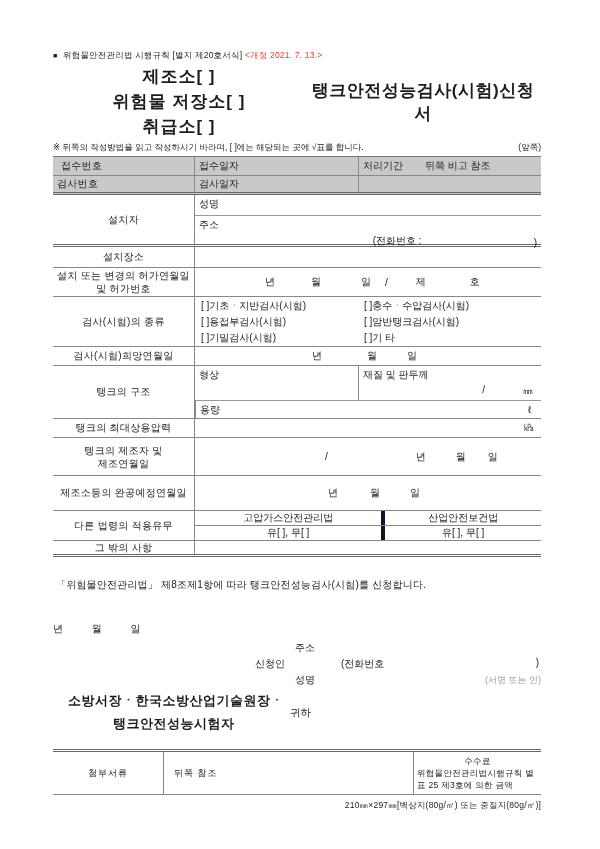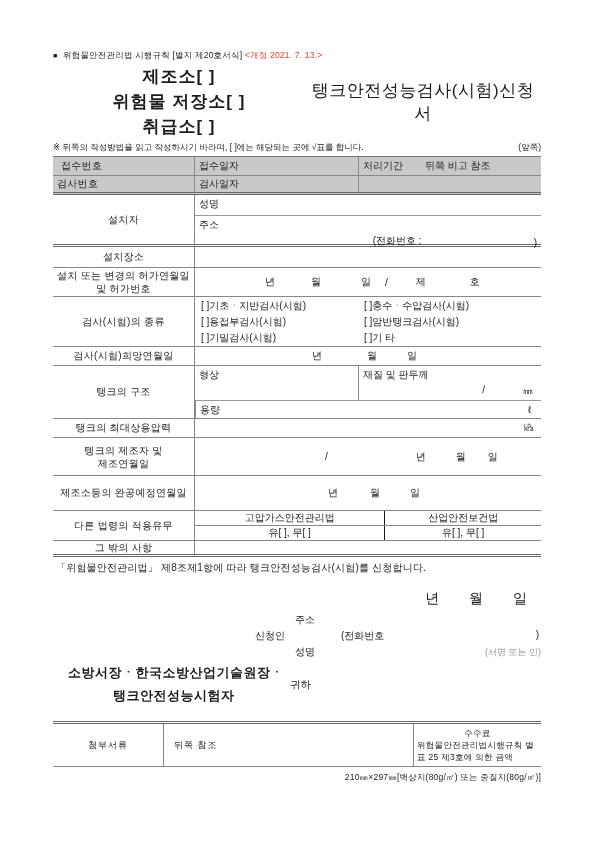--- a/index.html
+++ b/index.html
@@ -13,21 +13,21 @@
 
   
   .topline{font-size:8.5px;letter-spacing:.2px;white-space:nowrap;}
   .topline .red{color:#e8402a;}
   .bullet{font-size:7px;margin-right:3px;}
 
   
   .titles{display:flex;align-items:center;margin-top:2px;}
   .title-left{width:252px;text-align:center;}
   .title-left div{font-size:17px;font-weight:bold;line-height:25px;letter-spacing:1px;}
-  .title-main{flex:1;font-size:17px;font-weight:normal;letter-spacing:.5px;text-align:center;}
+  .title-main{flex:1;font-size:17px;font-weight:bold;letter-spacing:.5px;text-align:center;}
 
   
   .instr{display:flex;justify-content:space-between;font-size:8.5px;margin-top:3px;margin-bottom:2px;}
 
   
   .tbl{border-top:1px solid #777;font-size:10px;}
   .row{display:flex;border-bottom:1px solid #888;align-items:stretch;box-sizing:border-box;}
   .dbl{border-bottom:3px double #666;}
   .gray{background:#c9c9c9;}
   .h19{height:19px;}.h21{height:21px;}.h28{height:28px;}.h29{height:29px;}
@@ -47,28 +47,28 @@
 
   .phone-line{display:flex;justify-content:flex-end;align-items:flex-end;padding:0 4px 2px 0;}
   .phone-line .gap{width:112px;}
 
   .cklist{display:flex;flex-direction:column;justify-content:center;padding-left:6px;}
   .cklist span{line-height:16px;white-space:nowrap;}
 
   .dateline{display:flex;align-items:center;}
   .laws{display:flex;flex-direction:column;}
   .laws-row{display:flex;}
-  .laws-cell{width:55%;text-align:center;box-sizing:border-box;border-right:1px solid #0f172a;line-height:14px;}
+  .laws-cell{width:55%;text-align:center;box-sizing:border-box;border-right:4px solid #0f172a;line-height:14px;}
   .laws-cell2{width:45%;text-align:center;line-height:14px;}
   .laws-head{border-bottom:1px solid #888;}
   .laws-bottom{border-bottom:1px solid #888;margin-bottom:9px;}
 
   
-  .statement{font-size:10px;margin-top:4px;padding-left:3px;letter-spacing:.2px;}
-  .date-right{margin-top:15px;text-align:right;font-size:14px;padding-right:14px;}
+  .statement{font-size:10px;margin-top:21px;padding-left:3px;letter-spacing:.2px;}
+  .date-right{margin-top:30px;text-align:left;font-size:10px;padding-right:14px;}
   .date-right span{margin-left:26px;}
   .signblock{position:relative;height:52px;margin-top:4px;font-size:10px;}
   .signblock .abs{position:absolute;white-space:nowrap;}
   .seal{color:#999;}
   .recipient{position:relative;height:46px;}
   .recipient .bold{font-weight:bold;font-size:13px;letter-spacing:.5px;position:absolute;white-space:nowrap;}
   .recipient .guiha{position:absolute;font-size:10.5px;}
 
   
   .atable{display:flex;border-top:3px double #666;border-bottom:1px solid #888;

